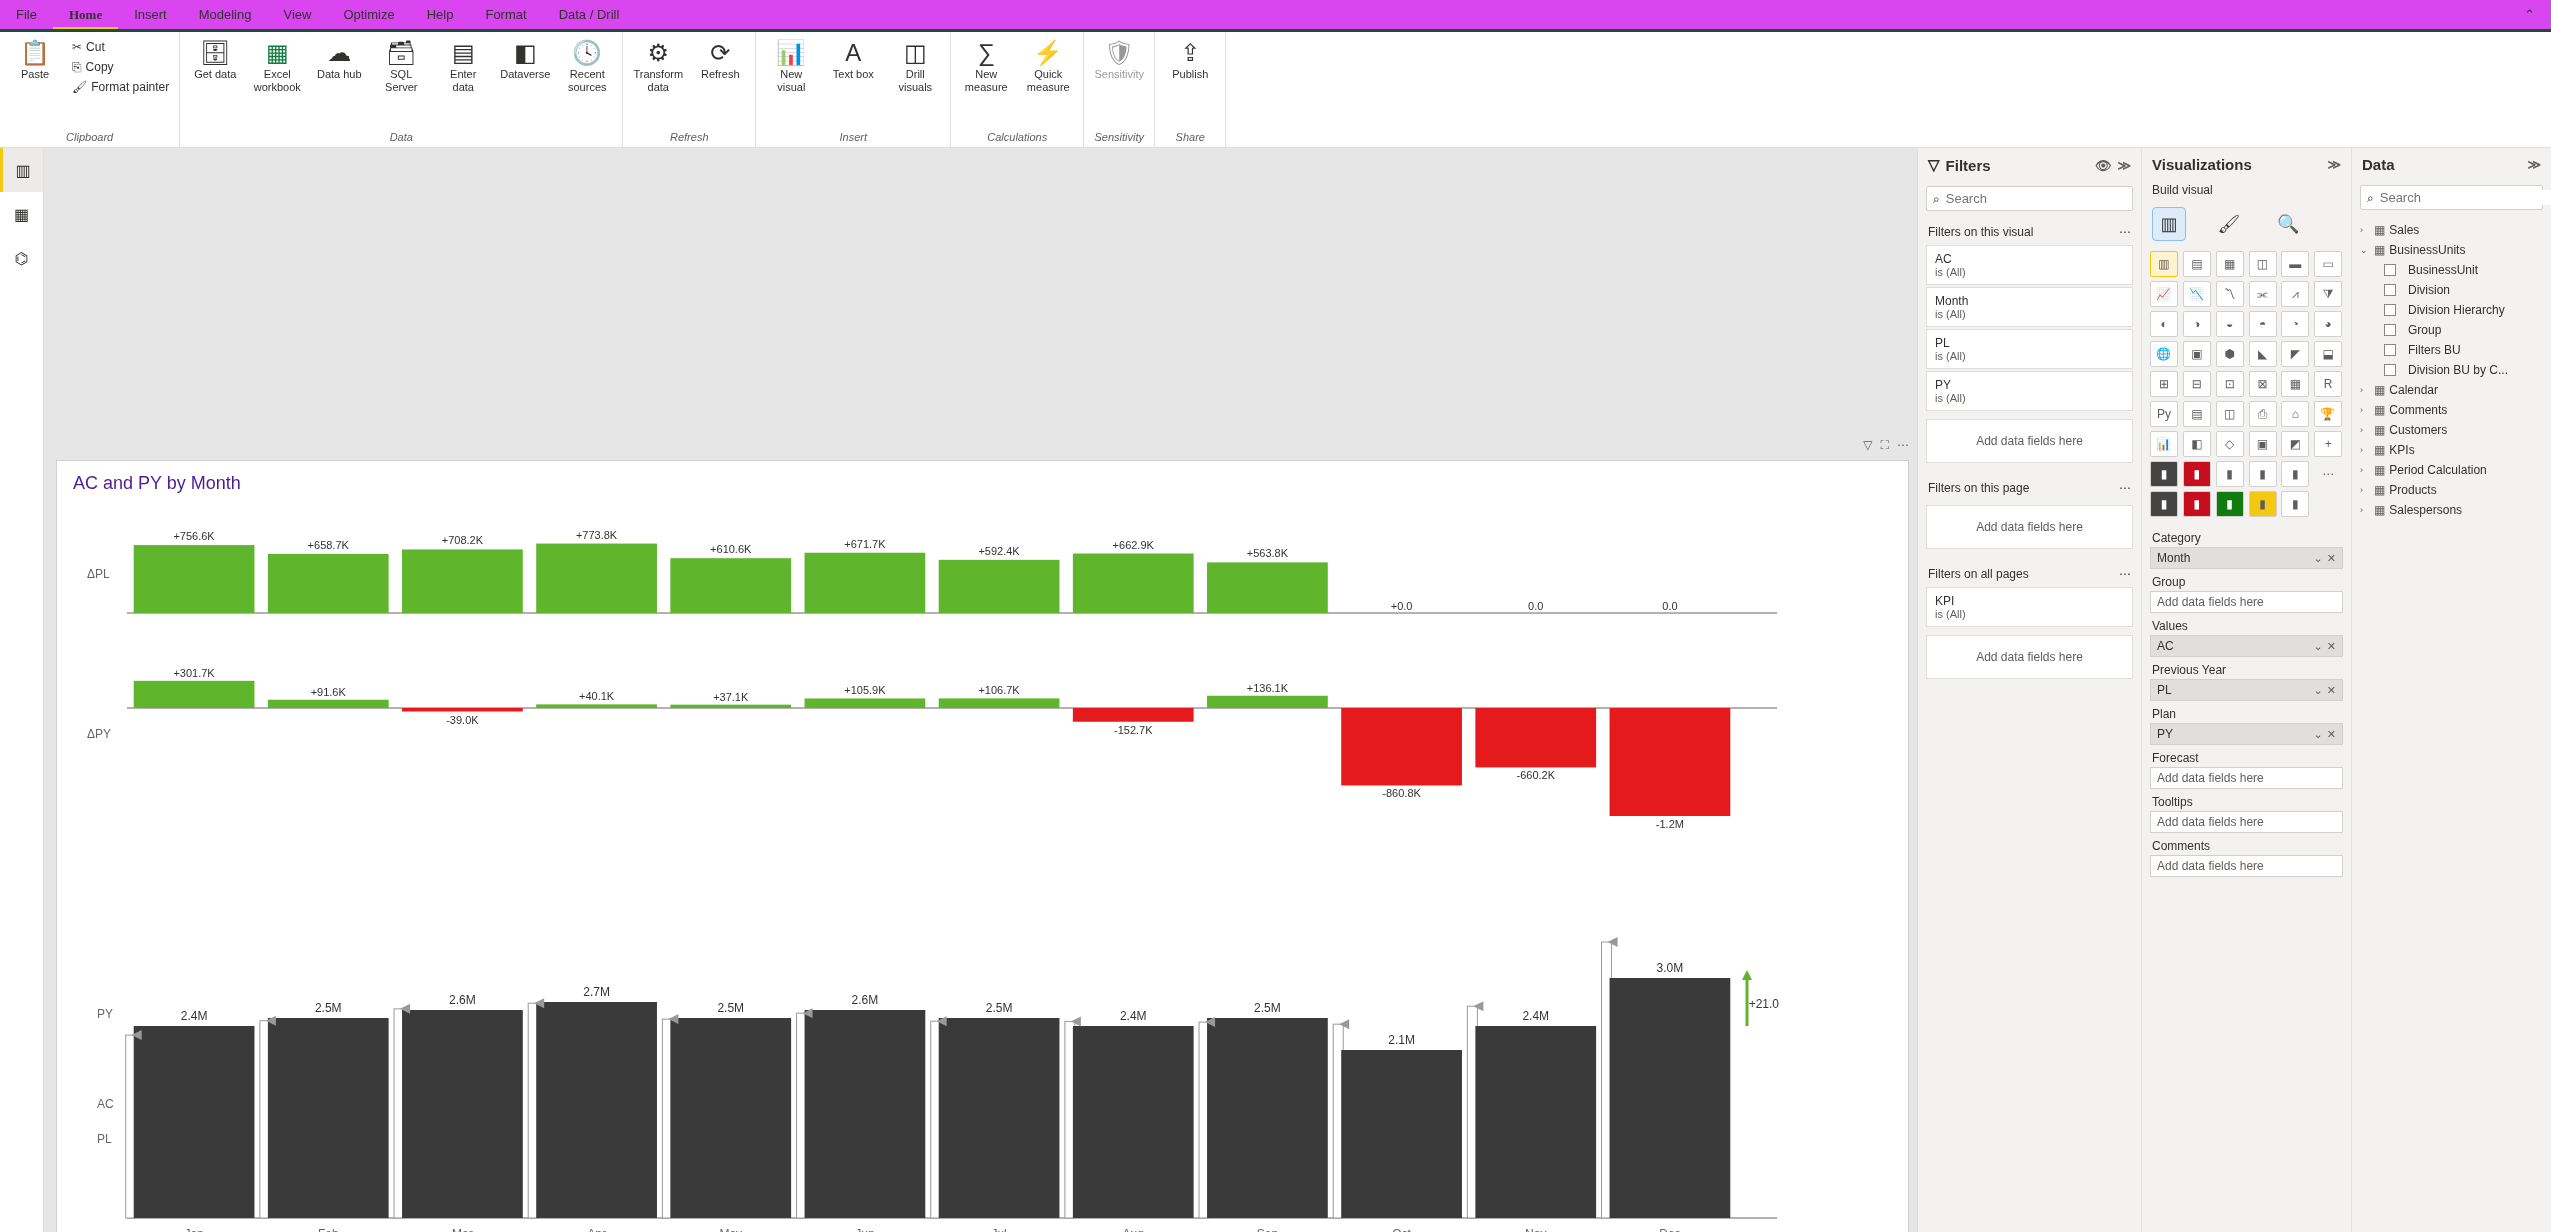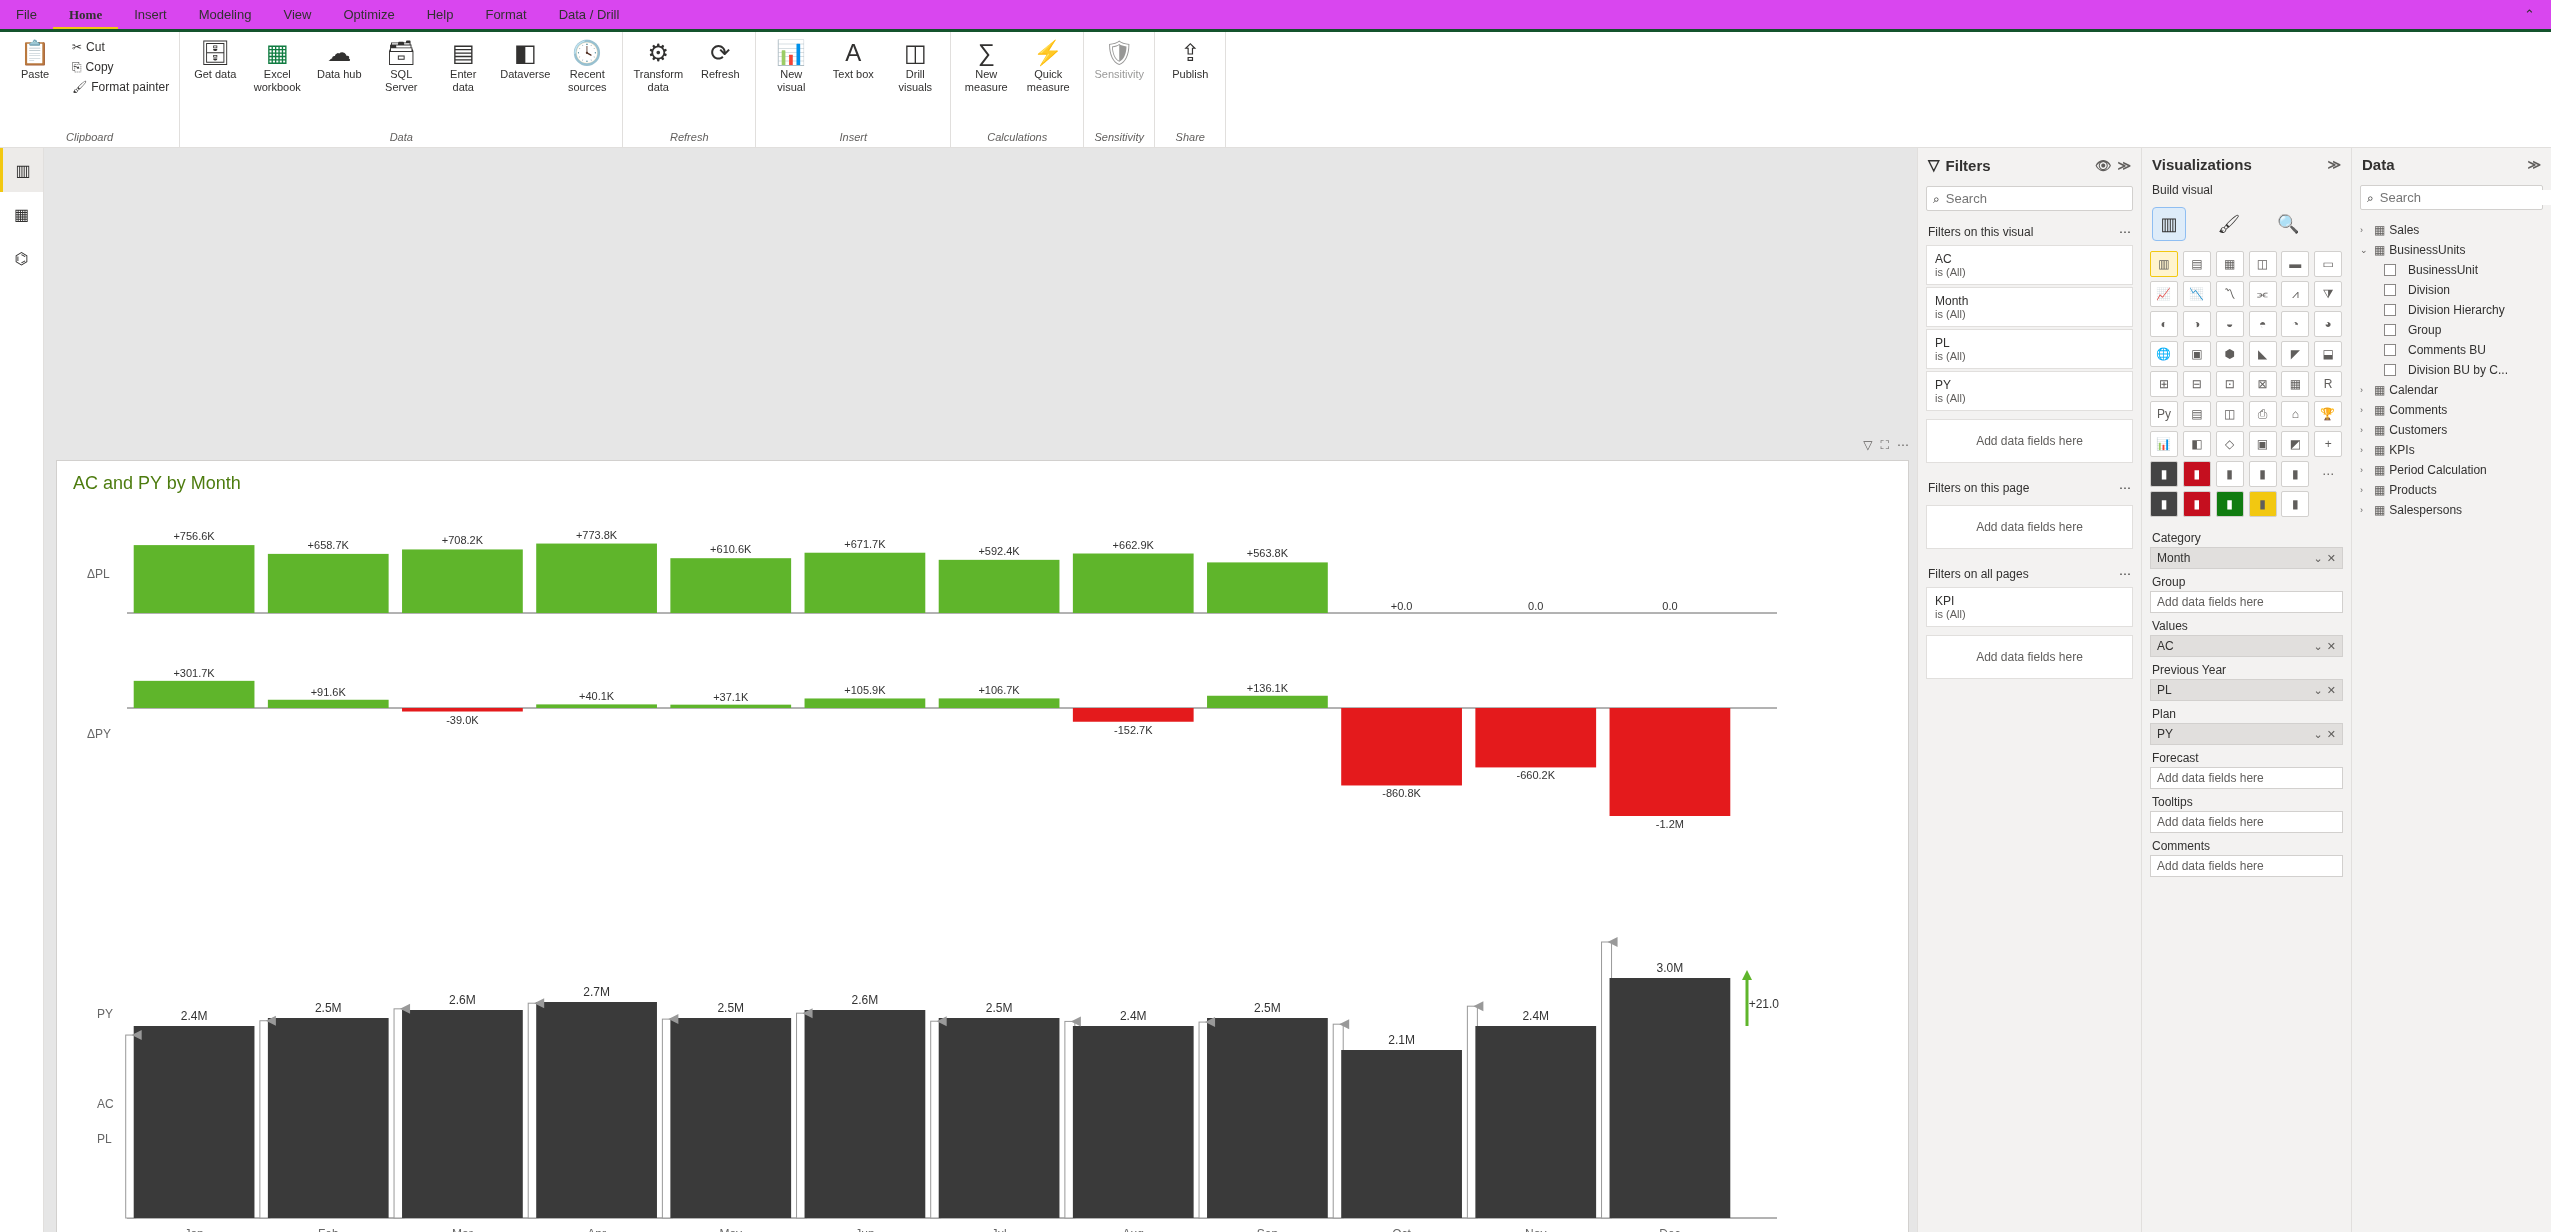--- a/index.html
+++ b/index.html
@@ -24,21 +24,21 @@
 
 .body { display: flex; height: 1084px; }
 .left-rail { width: 44px; background: #fff; border-right: 1px solid #e1dfdd; display: flex; flex-direction: column; }
 .left-rail .view-btn { height: 44px; display: flex; align-items: center; justify-content: center; cursor: pointer; font-size: 16px; }
 .left-rail .view-btn.active { background: #edebe9; border-left: 3px solid #f2c811; }
 .canvas-area { flex: 1; background: #e6e6e6; position: relative; overflow: hidden; }
 
 
 .visual-toolbar { position: absolute; right: 8px; top: 290px; display: flex; gap: 8px; color: #605e5c; }
 .visual { position: absolute; left: 12px; top: 312px; right: 8px; height: 800px; background: #fff; border: 1px solid #d2d0ce; }
-.visual-title { padding: 12px 16px 4px; font-size: 18px; color: #4d7c0f; }
+.visual-title { padding: 12px 16px 4px; font-size: 18px; color: #4c1d95; }
 .visual svg { display: block; }
 
 
 .pane { background: #f3f2f1; border-left: 1px solid #e1dfdd; display: flex; flex-direction: column; }
 .pane-header { display: flex; align-items: center; gap: 6px; padding: 8px 10px; font-size: 15px; font-weight: 600; }
 .pane-header .sp { flex: 1; }
 .pane-header .hicon { font-size: 13px; cursor: pointer; color: #605e5c; }
 .search-box { margin: 4px 8px 8px; background: #fff; border: 1px solid #d2d0ce; border-radius: 2px; display: flex; align-items: center; padding: 4px 6px; gap: 6px; }
 .search-box input { border: none; outline: none; font-size: 13px; flex: 1; }
 
@@ -585,21 +585,21 @@
           <div class="tree-row">
             <span class="cb"></span>
             <span>Division Hierarchy</span>
           </div>
           <div class="tree-row">
             <span class="cb"></span>
             <span>Group</span>
           </div>
           <div class="tree-row">
             <span class="cb"></span>
-            <span>Comments BU</span>
+            <span>Filters BU</span>
           </div>
           <div class="tree-row">
             <span class="cb"></span>
             <span>Division BU by C...</span>
           </div>
         </div>
         <div class="tree-row">
           <span class="caret">›</span>
           <span class="tbl-ico">▦</span>
           <span>Calendar</span>

